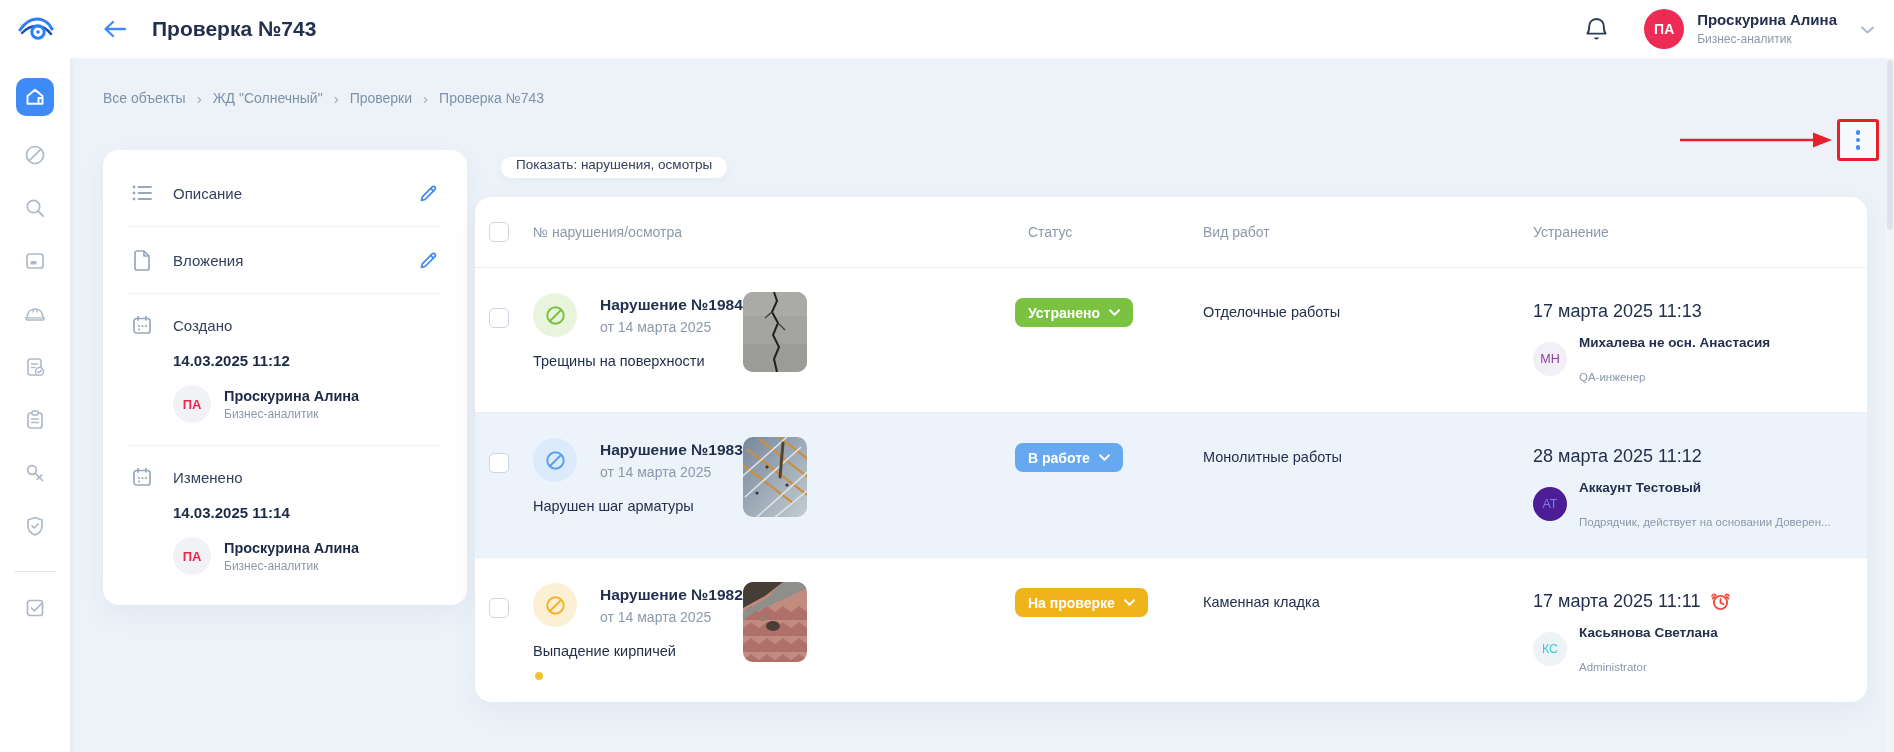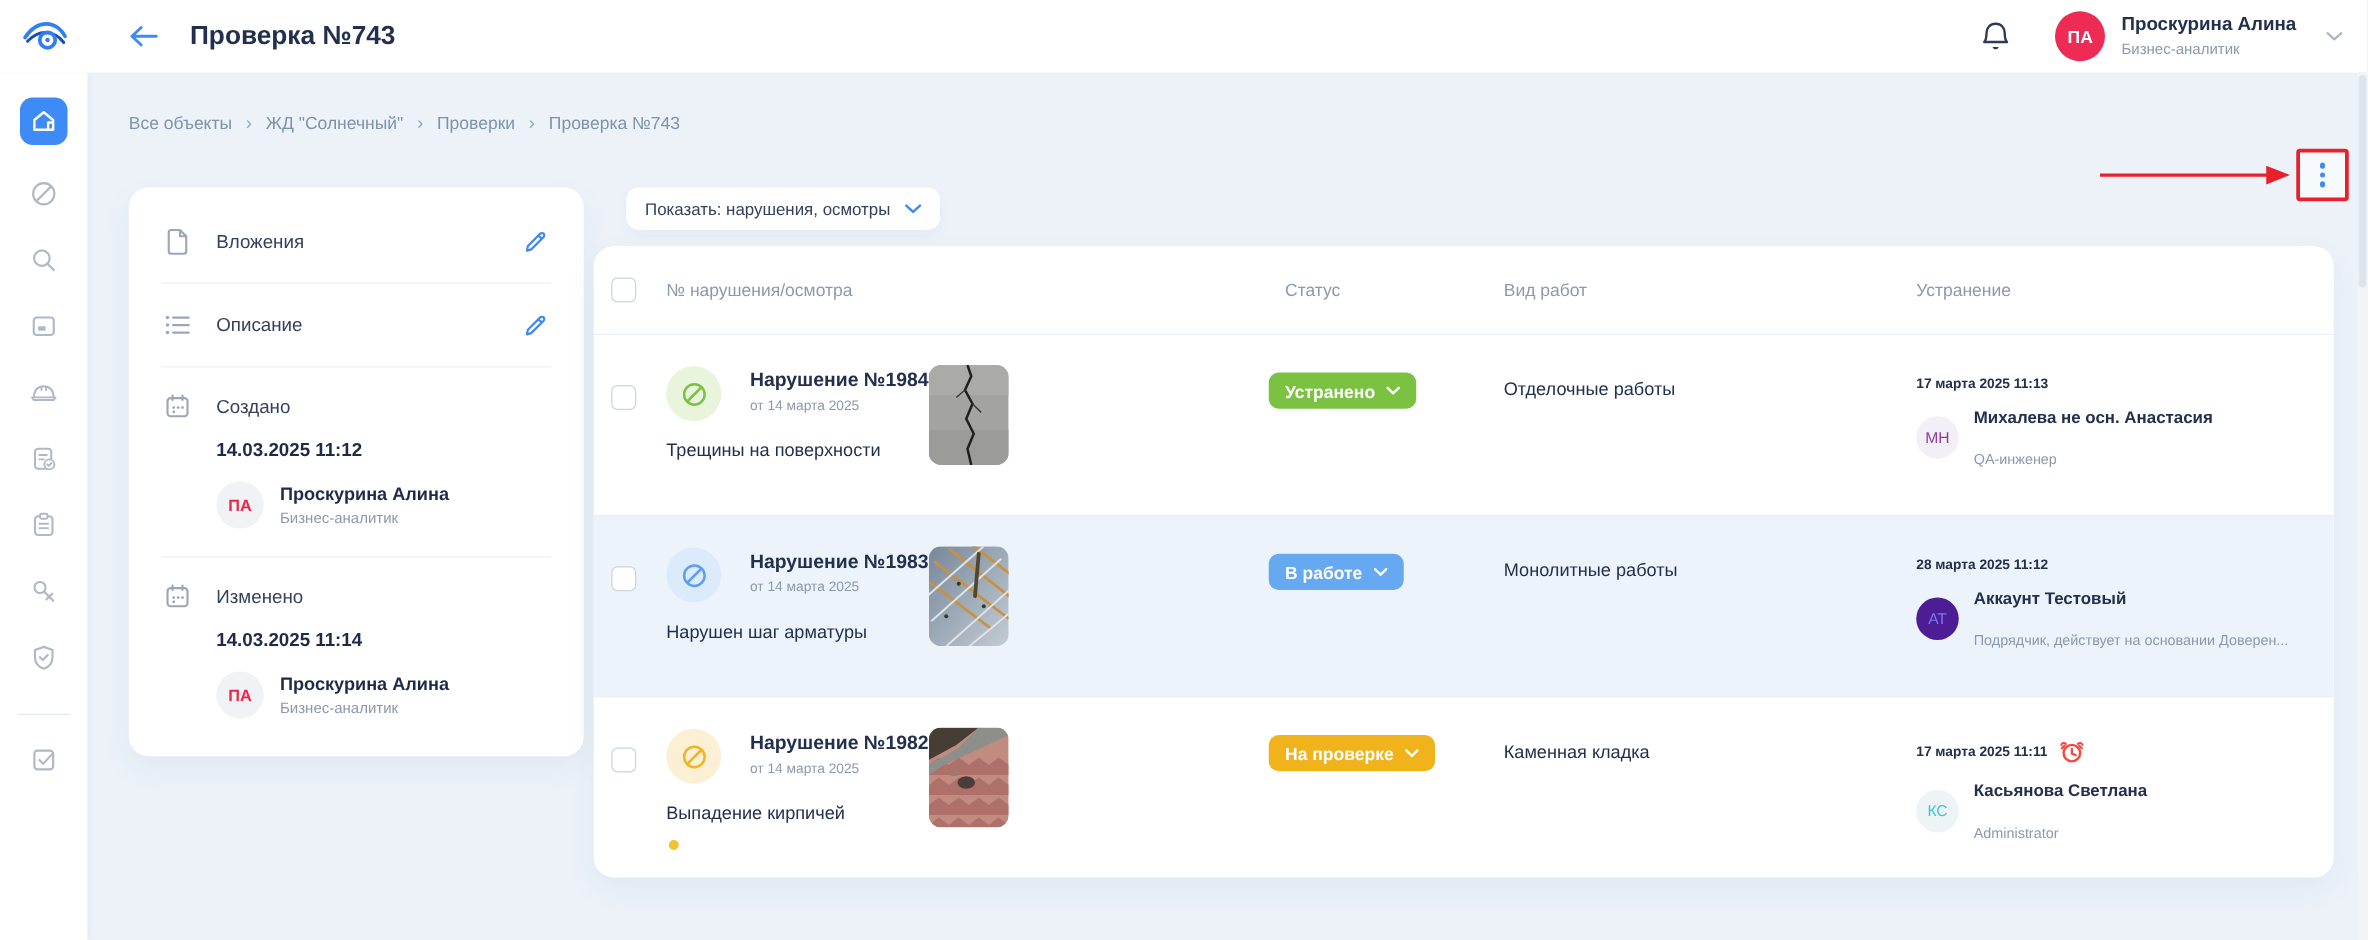--- a/index.html
+++ b/index.html
@@ -85,23 +85,23 @@
     display: flex; align-items: center; justify-content: center;
     font-size: 13px; font-weight: bold; color: #e8274b;
   }
   .iu-name { font-size: 14.5px; font-weight: bold; color: #1d2b48; }
   .iu-role { font-size: 12px; color: #8b99ad; margin-top: 3px; }
 
   
   .table-area { flex: 1; position: relative; }
   .filter-row { height: 34px; display: flex; align-items: center; }
   .filter-pill {
-    margin-left: 26px; height: 34px; background: #fff; border-radius: 10px;
+    margin-left: 26px; height: 21px; background: #fff; border-radius: 10px;
     display: inline-flex; align-items: center; gap: 12px; padding: 0 15px;
-    font-size: 13.5px; color: #33415c; cursor: pointer; box-shadow: 0 4px 10px rgba(30,50,90,.04);
+    font-size: 13.5px; color: #33415c; cursor: pointer; box-shadow: 0 4px 10px rgba(30,50,90,.04); flex-direction: column;
   }
   .annotation { position: absolute; top: -31px; right: -12px; display: flex; align-items: center; gap: 5px; z-index: 4; }
   .kebab-box {
     width: 42px; height: 42px; border: 3px solid #e8202d; border-radius: 3px;
     background: #f7fafd; display: flex; flex-direction: column; align-items: center; justify-content: center; gap: 3px;
     cursor: pointer;
   }
   .kebab-dot { width: 4.5px; height: 4.5px; border-radius: 50%; background: #3e8bf7; }
 
   .table-card {
@@ -121,42 +121,42 @@
   .cell-cb { padding-top: 40px; }
   .col-pad { padding-left: 13px; }
 
   .cell-info { padding-top: 25px; }
   .info-top { display: flex; gap: 23px; }
   .icon-circle { width: 44px; height: 44px; border-radius: 50%; flex: 0 0 44px; display: flex; align-items: center; justify-content: center; }
   .ic-green { background: #e8f5dc; }
   .ic-blue  { background: #dcebfb; }
   .ic-amber { background: #fcf0d4; }
   .vio-title { font-size: 15.5px; font-weight: bold; color: #22304e; padding-top: 3px; cursor: pointer; }
-  .vio-date { font-size: 11px; color: #8b99ad; margin-top: 5px; }
+  .vio-date { font-size: 14px; color: #8b99ad; margin-top: 5px; }
   .vio-desc { margin-top: 16px; font-size: 14.5px; color: #22304e; }
   .vio-dot { width: 8px; height: 8px; border-radius: 50%; background: #f2c230; margin: 13px 0 0 2px; }
 
   .cell-photo { padding-top: 24px; }
   .photo { width: 64px; height: 80px; border-radius: 10px; overflow: hidden; cursor: pointer; }
   .photo svg { display: block; }
 
   .cell-status { padding-top: 30px; }
   .status-pill {
     display: inline-flex; align-items: center; gap: 9px; height: 29px; border-radius: 8px;
     padding: 0 13px; color: #fff; font-size: 14px; font-weight: bold; border: none; cursor: pointer;
     font-family: inherit;
   }
   .st-green { background: #7cc242; }
   .st-blue  { background: #66a9f1; }
   .st-amber { background: #f1b31b; }
 
   .cell-work { padding-top: 36px; font-size: 14.5px; color: #22304e; }
 
   .cell-res { padding-top: 33px; }
-  .res-date { font-size: 11px; font-weight: bold; color: #22304e; display: flex; align-items: center; gap: 9px; }
+  .res-date { font-size: 18px; font-weight: normal; color: #22304e; display: flex; align-items: center; gap: 9px; }
   .assignee { margin-top: 13px; display: flex; align-items: center; gap: 12px; }
   .avatar-xs {
     width: 34px; height: 34px; border-radius: 50%; background: #f1f2f6; flex: 0 0 34px;
     display: flex; align-items: center; justify-content: center; font-size: 12.5px; font-weight: normal;
   }
   .av-purple { color: #8a3f9e; background: #f2eff6; }
   .av-violet { color: #7a7af0; background: #4c1d95; }
   .av-cyan   { color: #3ec6d8; background: #eef3f6; }
   .as-name { font-size: 13.5px; font-weight: bold; color: #22304e; }
   .as-role { font-size: 11.5px; color: #8b99ad; margin-top: 21px; max-width: 310px; white-space: nowrap; overflow: hidden; text-overflow: ellipsis; }
@@ -284,43 +284,43 @@
         <span class="crumb-sep">›</span>
         <span class="crumb">Проверка №743</span>
       </div>
     </div>
 
     <div class="content">
 
       <section class="info-card">
         <div class="info-row">
           <span class="info-icon">
-            <svg width="18" height="21" viewBox="0 0 18 21">
-                <path d="M2 3 C2 1.9 2.9 1 4 1 H11 L16 6 V18 C16 19.1 15.1 20 14 20 H4 C2.9 20 2 19.1 2 18 Z" fill="none" stroke="#9aa7b8" stroke-width="1.7" stroke-linejoin="round"></path>
-                <path d="M11 1 V6 H16" fill="none" stroke="#9aa7b8" stroke-width="1.7" stroke-linejoin="round"></path>
-              </svg>
-          </span>
-          <span class="info-label">Вложения</span>
-          <span class="edit-pen">
-            <svg width="19" height="19" viewBox="0 0 19 19">
-                <path d="M2.5 16.5 L3.3 12.8 L13.2 2.9 C13.9 2.2 15.2 2.2 15.9 2.9 C16.6 3.6 16.6 4.9 15.9 5.6 L6 15.5 L2.5 16.5 Z" fill="none" stroke="#3e87f0" stroke-width="1.7" stroke-linejoin="round"></path>
-                <path d="M11.7 4.4 L14.4 7.1" stroke="#3e87f0" stroke-width="1.7"></path>
-              </svg>
-          </span>
-        </div>
-        <div class="info-row">
-          <span class="info-icon">
             <svg width="20" height="18" viewBox="0 0 20 18">
                 <circle cx="2" cy="3" r="1.4" fill="#9aa7b8"></circle>
                 <circle cx="2" cy="9" r="1.4" fill="#9aa7b8"></circle>
                 <circle cx="2" cy="15" r="1.4" fill="#9aa7b8"></circle>
                 <path d="M6.5 3 H19 M6.5 9 H19 M6.5 15 H19" stroke="#9aa7b8" stroke-width="1.8" stroke-linecap="round"></path>
               </svg>
           </span>
           <span class="info-label">Описание</span>
+          <span class="edit-pen">
+            <svg width="19" height="19" viewBox="0 0 19 19">
+                <path d="M2.5 16.5 L3.3 12.8 L13.2 2.9 C13.9 2.2 15.2 2.2 15.9 2.9 C16.6 3.6 16.6 4.9 15.9 5.6 L6 15.5 L2.5 16.5 Z" fill="none" stroke="#3e87f0" stroke-width="1.7" stroke-linejoin="round"></path>
+                <path d="M11.7 4.4 L14.4 7.1" stroke="#3e87f0" stroke-width="1.7"></path>
+              </svg>
+          </span>
+        </div>
+        <div class="info-row">
+          <span class="info-icon">
+            <svg width="18" height="21" viewBox="0 0 18 21">
+                <path d="M2 3 C2 1.9 2.9 1 4 1 H11 L16 6 V18 C16 19.1 15.1 20 14 20 H4 C2.9 20 2 19.1 2 18 Z" fill="none" stroke="#9aa7b8" stroke-width="1.7" stroke-linejoin="round"></path>
+                <path d="M11 1 V6 H16" fill="none" stroke="#9aa7b8" stroke-width="1.7" stroke-linejoin="round"></path>
+              </svg>
+          </span>
+          <span class="info-label">Вложения</span>
           <span class="edit-pen">
             <svg width="19" height="19" viewBox="0 0 19 19">
                 <path d="M2.5 16.5 L3.3 12.8 L13.2 2.9 C13.9 2.2 15.2 2.2 15.9 2.9 C16.6 3.6 16.6 4.9 15.9 5.6 L6 15.5 L2.5 16.5 Z" fill="none" stroke="#3e87f0" stroke-width="1.7" stroke-linejoin="round"></path>
                 <path d="M11.7 4.4 L14.4 7.1" stroke="#3e87f0" stroke-width="1.7"></path>
               </svg>
           </span>
         </div>
         <div class="info-section">
           <div class="info-sec-head">
             <span class="info-icon">

